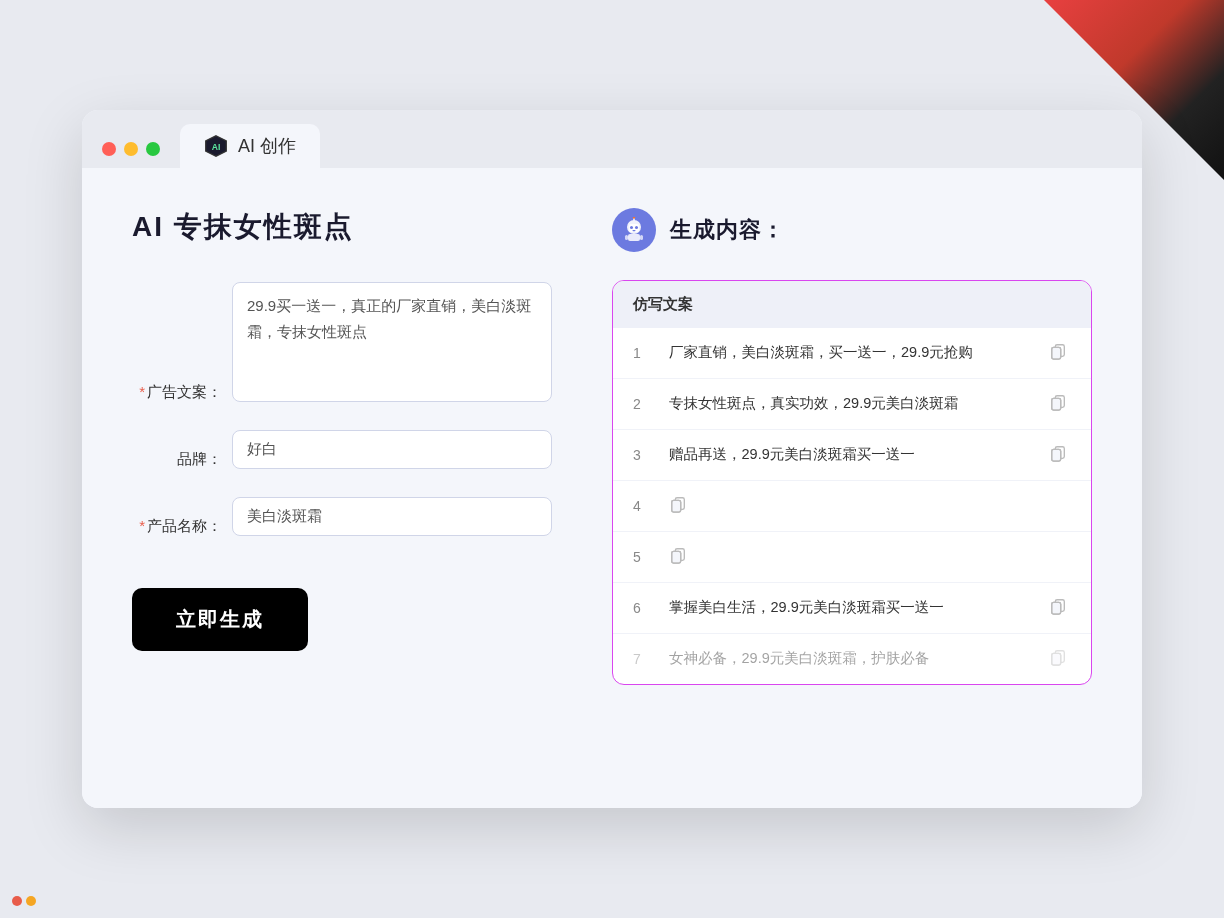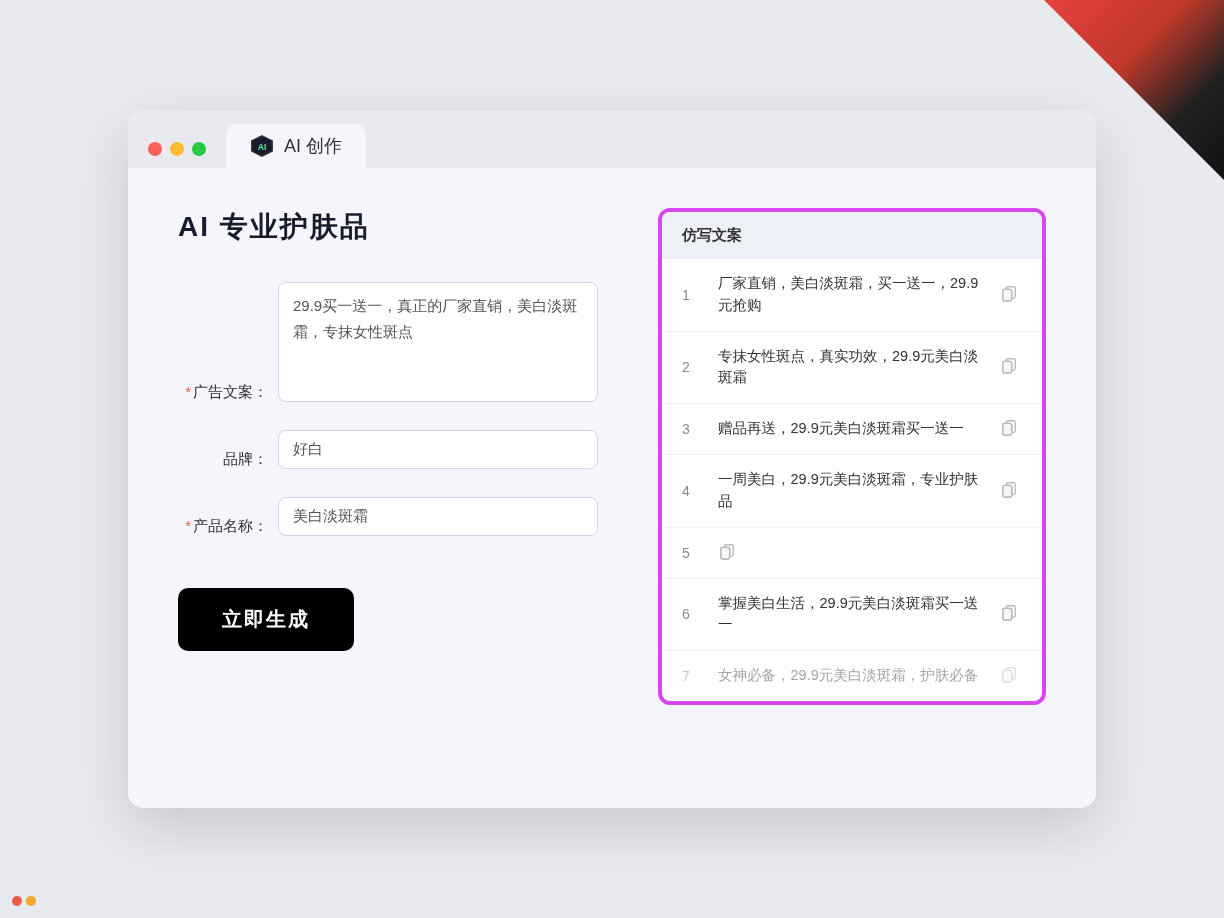--- a/index.html
+++ b/index.html
@@ -44,21 +44,21 @@
       background: #e85c4a;
     }
     .dot-orange {
       width: 10px; height: 10px;
       border-radius: 50%;
       background: #f5a623;
     }
 
     
     .browser-window {
-      width: 968px;
+      width: 1060px;
       background: #f4f6fb;
       border-radius: 16px;
       box-shadow: 0 20px 60px rgba(0,0,0,0.15);
       overflow: hidden;
       position: relative;
       z-index: 1;
     }
 
     .browser-titlebar {
       background: #e8eaf0;
@@ -203,21 +203,21 @@
       font-weight: 600;
       color: #1a1a2e;
       letter-spacing: 1px;
     }
 
     
     .results-table {
       background: #fff;
       border-radius: 12px;
       overflow: hidden;
-      border: 4px solid #d946ef;
+      border: 1px solid #d946ef;
     }
 
     .results-header {
       background: #eef0f8;
       padding: 14px 20px;
       font-size: 15px;
       font-weight: 600;
       color: #333;
     }
 
@@ -287,21 +287,21 @@
         <polygon points="14,2 26,8 26,20 14,26 2,20 2,8" fill="#1a1a2e" stroke="#333" stroke-width="1.5"></polygon>
         <text x="14" y="19" text-anchor="middle" font-size="10" font-weight="bold" fill="#5ce8a0" font-family="sans-serif">AI</text>
       </svg>
       <span class="tab-label">AI 创作</span>
     </div>
   </div>
 
   <div class="browser-content">
 
     <div class="left-panel">
-      <h1 class="page-title">AI 专业护肤品</h1>
+      <h1 class="page-title">AI 专抹女性斑点</h1>
 
       
       <div class="form-row">
         <label class="form-label">
           <span class="required">*</span><span>广告文案：</span>
         </label>
         <textarea class="form-textarea" style="">29.9买一送一，真正的厂家直销，美白淡斑霜，专抹女性斑点</textarea>
       </div>
 
       
@@ -316,20 +316,40 @@
           <span class="required">*</span><span>产品名称：</span>
         </label>
         <input class="form-input" type="text" value="美白淡斑霜" style="">
       </div>
 
       
       <button class="generate-btn">立即生成</button>
     </div>
 
     <div class="right-panel">
+      <div class="right-header">
+        <div class="robot-icon-wrap">
+
+          <svg width="26" height="26" viewBox="0 0 26 26" fill="none">
+            <circle cx="13" cy="10" r="7" fill="#fff" opacity="0.9"></circle>
+            <rect x="8" y="7" width="10" height="8" rx="2" fill="#fff"></rect>
+            <circle cx="10.5" cy="10.5" r="1.5" fill="#6c7ae0"></circle>
+            <circle cx="15.5" cy="10.5" r="1.5" fill="#6c7ae0"></circle>
+            <rect x="11.5" y="13" width="3" height="1.2" rx="0.6" fill="#6c7ae0"></rect>
+
+            <line x1="13" y1="3" x2="13" y2="0.5" stroke="#fff" stroke-width="1.5" stroke-linecap="round"></line>
+            <circle cx="13" cy="0.5" r="1.2" fill="#f07030"></circle>
+
+            <rect x="7" y="17" width="12" height="7" rx="2" fill="#fff" opacity="0.85"></rect>
+            <rect x="4" y="18" width="3" height="5" rx="1.5" fill="#fff" opacity="0.7"></rect>
+            <rect x="19" y="18" width="3" height="5" rx="1.5" fill="#fff" opacity="0.7"></rect>
+          </svg>
+        </div>
+        <span class="right-title">生成内容：</span>
+      </div>
 
       <div class="results-table">
         <div class="results-header">仿写文案</div>
         <div id="results-list">
             <div class="result-row">
               <span class="result-num">1</span>
               <span class="result-text">厂家直销，美白淡斑霜，买一送一，29.9元抢购</span>
               <span class="copy-icon"><svg viewBox="0 0 20 20" fill="none" stroke="#bbb" stroke-width="1.5">
       <rect x="7" y="3" width="10" height="13" rx="2"></rect>
       <rect x="3" y="6" width="10" height="13" rx="2" fill="#f4f6fb"></rect>
@@ -349,21 +369,20 @@
               <span class="result-num">3</span>
               <span class="result-text">赠品再送，29.9元美白淡斑霜买一送一</span>
               <span class="copy-icon"><svg viewBox="0 0 20 20" fill="none" stroke="#bbb" stroke-width="1.5">
       <rect x="7" y="3" width="10" height="13" rx="2"></rect>
       <rect x="3" y="6" width="10" height="13" rx="2" fill="#f4f6fb"></rect>
       <rect x="3" y="6" width="10" height="13" rx="2" stroke="#bbb" stroke-width="1.5"></rect>
     </svg></span>
             </div>
             <div class="result-row">
               <span class="result-num">4</span>
-              <span class="result-text">一周美白，29.9元美白淡斑霜，专业护肤品</span>
               <span class="copy-icon"><svg viewBox="0 0 20 20" fill="none" stroke="#bbb" stroke-width="1.5">
       <rect x="7" y="3" width="10" height="13" rx="2"></rect>
       <rect x="3" y="6" width="10" height="13" rx="2" fill="#f4f6fb"></rect>
       <rect x="3" y="6" width="10" height="13" rx="2" stroke="#bbb" stroke-width="1.5"></rect>
     </svg></span>
             </div>
             <div class="result-row">
               <span class="result-num">5</span>
               <span class="copy-icon"><svg viewBox="0 0 20 20" fill="none" stroke="#bbb" stroke-width="1.5">
       <rect x="7" y="3" width="10" height="13" rx="2"></rect>

